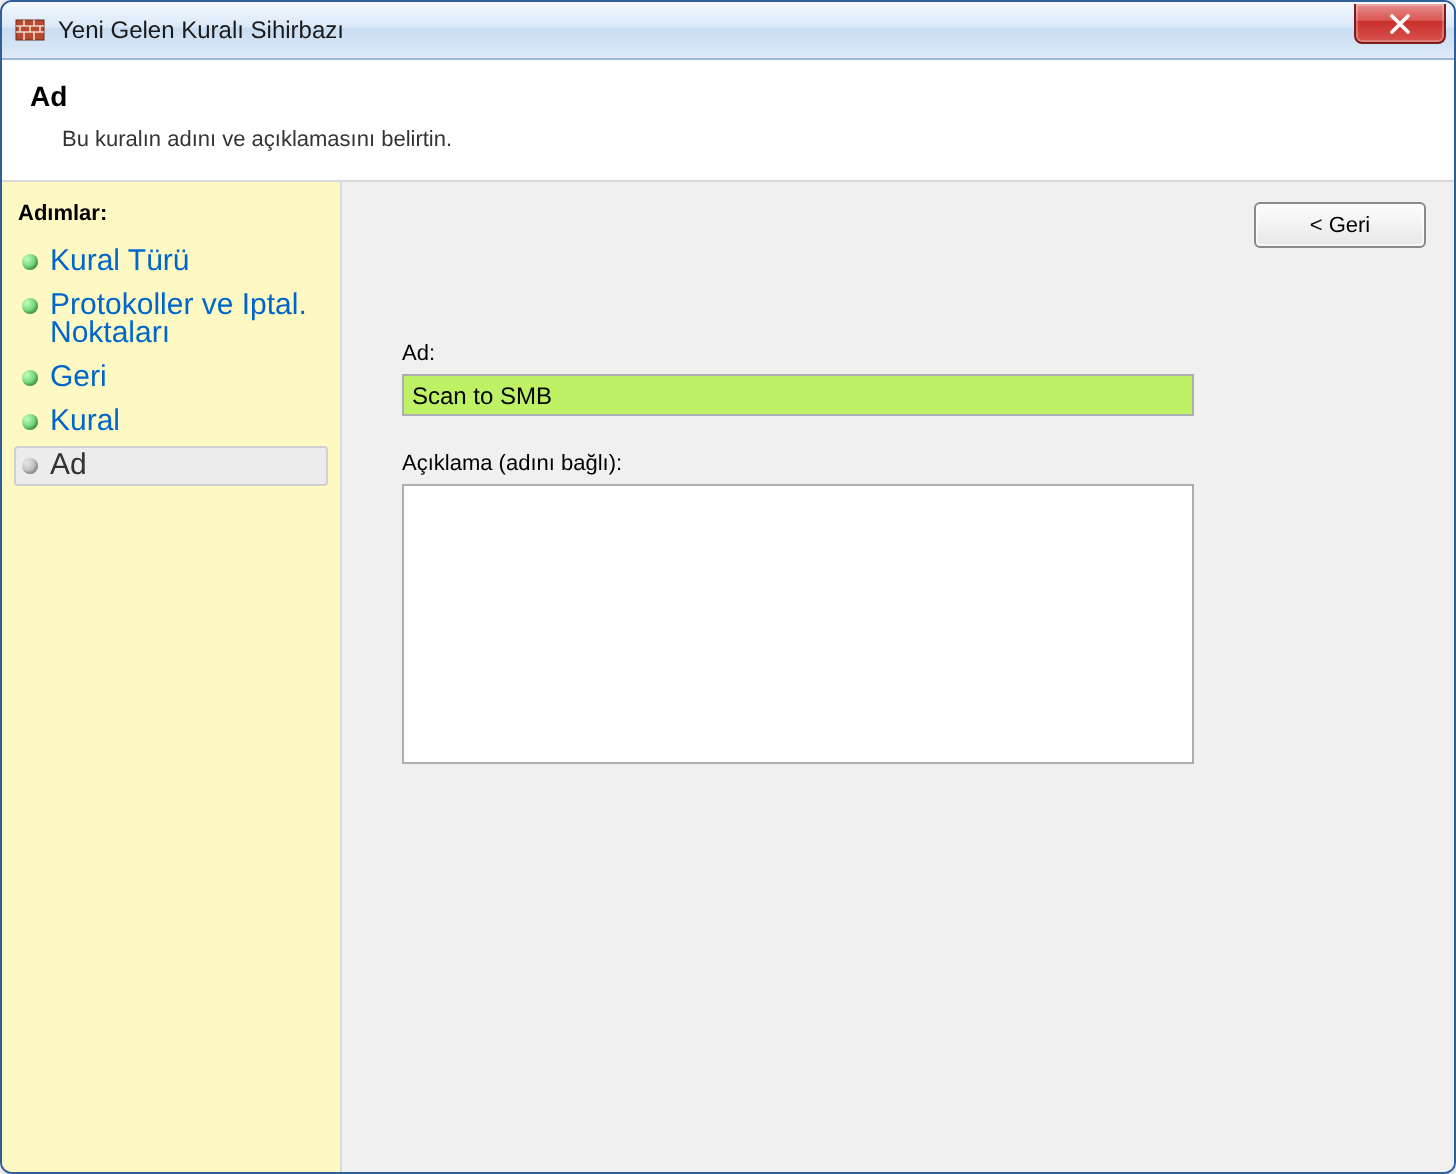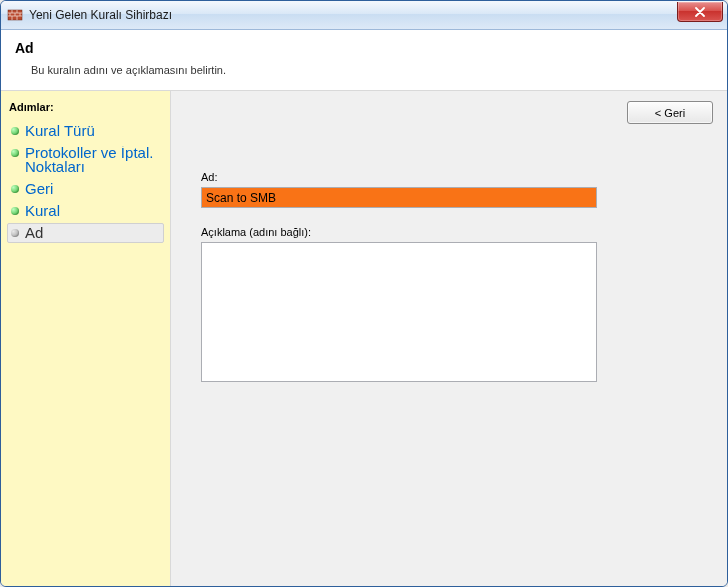--- a/index.html
+++ b/index.html
@@ -139,21 +139,21 @@
     margin-bottom: 4px;
   }
   .text-input {
     width: 100%;
     box-sizing: border-box;
     height: 21px;
     border: 1px solid #abadb3;
     padding: 2px 4px;
     font-family: inherit;
     font-size: 12px;
-    background: #f97316;
+    background: #bef264;
     margin-bottom: 18px;
   }
   .textarea-input {
     width: 100%;
     box-sizing: border-box;
     height: 140px;
     border: 1px solid #abadb3;
     padding: 3px 4px;
     font-family: inherit;
     font-size: 12px;

